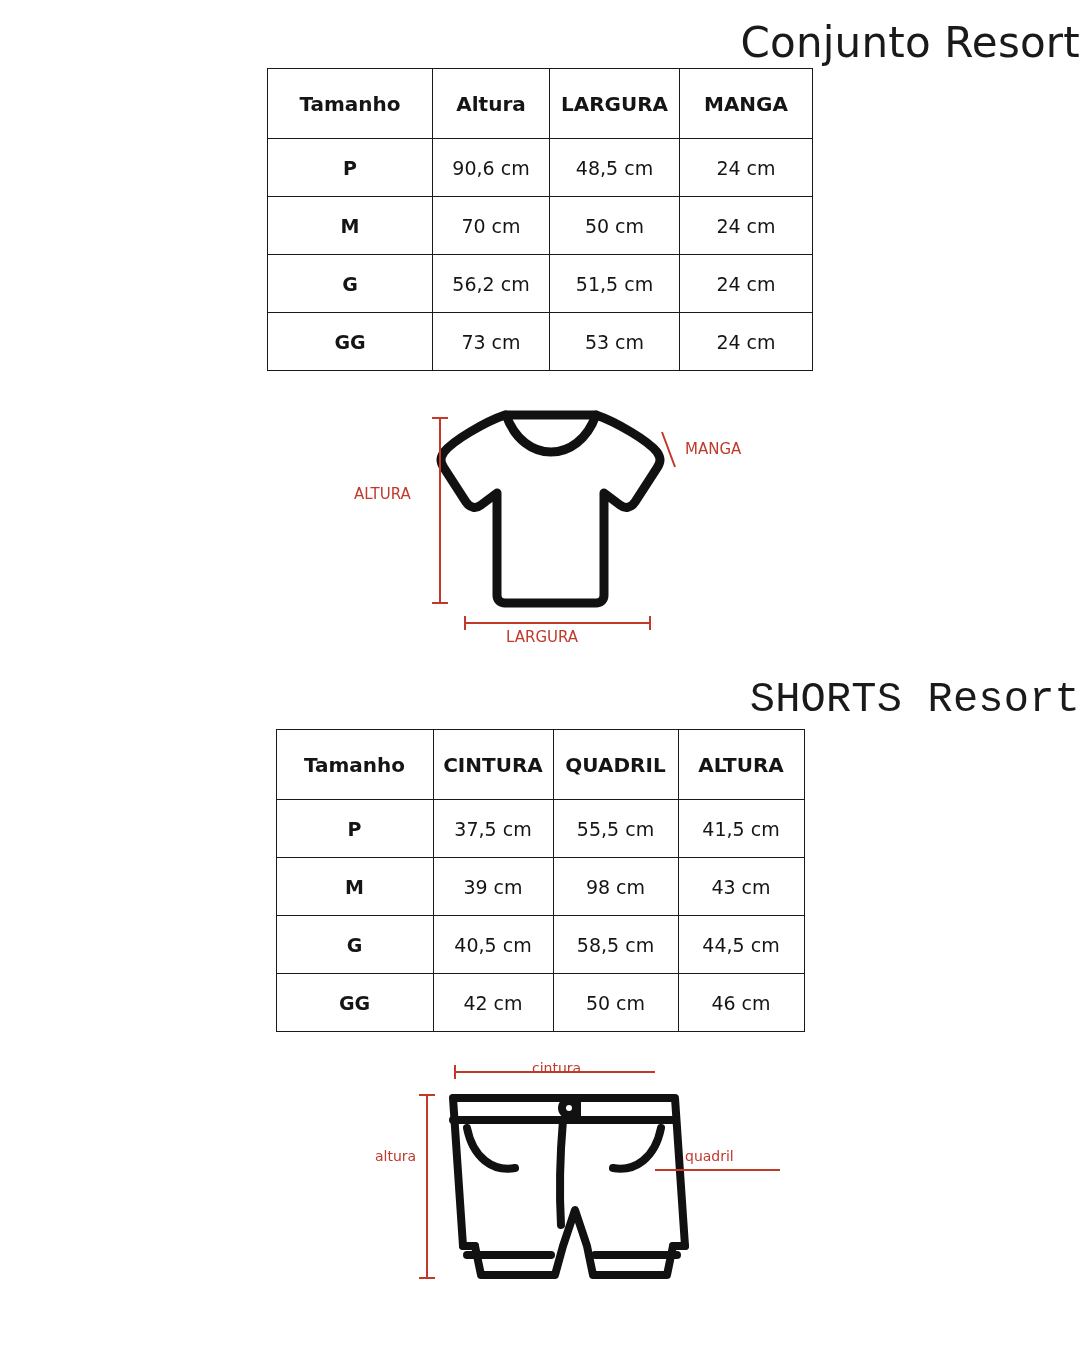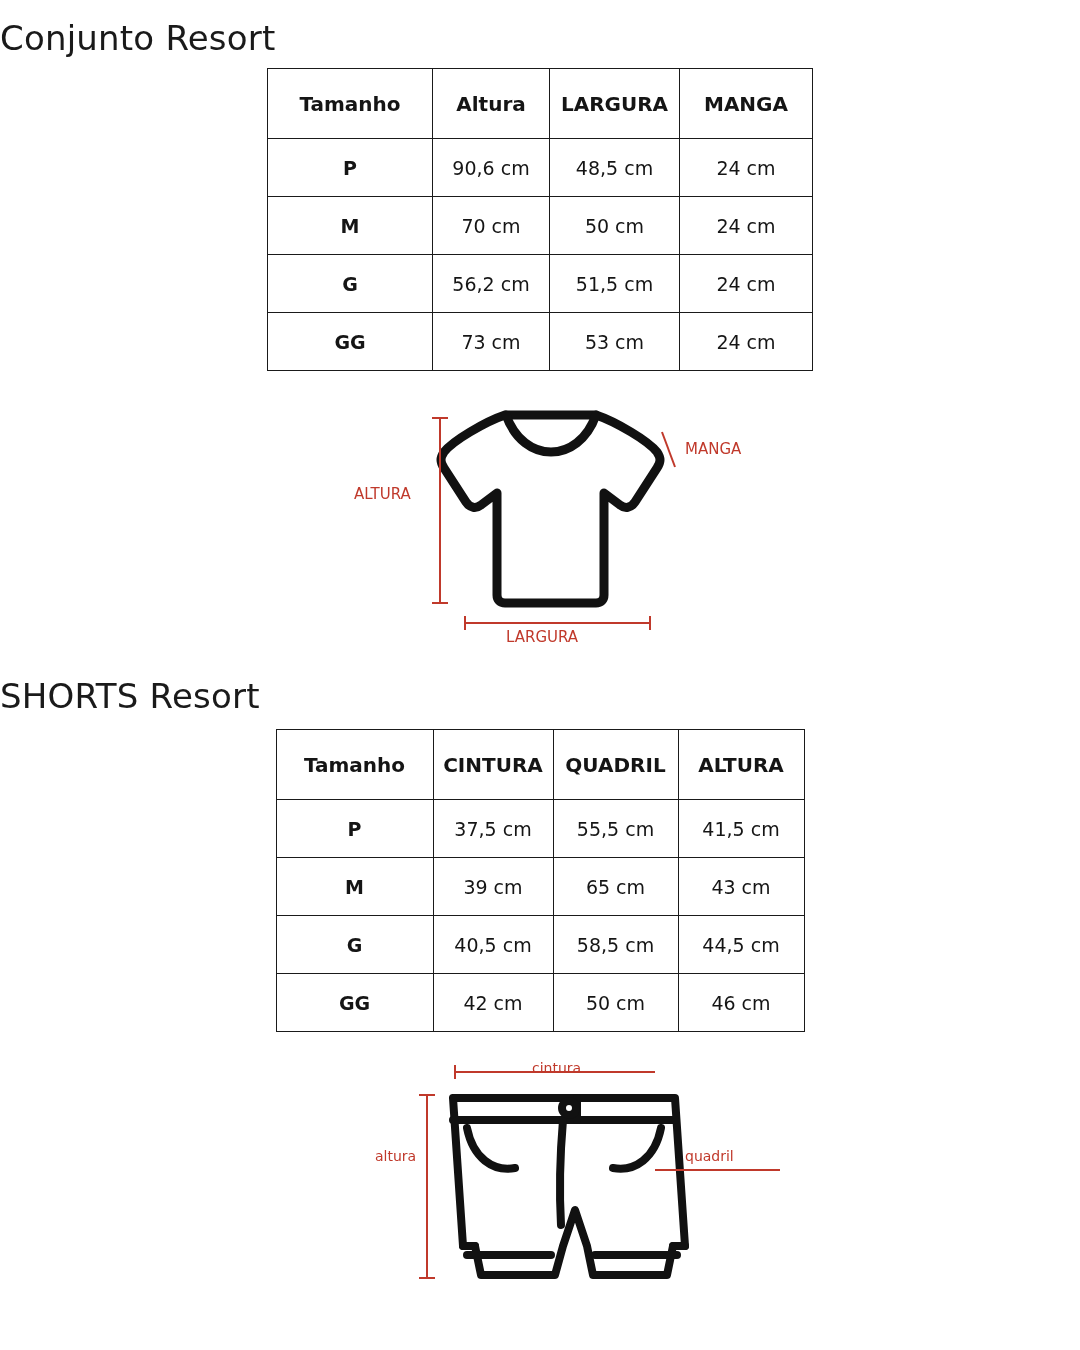--- a/index.html
+++ b/index.html
@@ -16,22 +16,22 @@
     overflow: hidden;
   }
 
   .page {
     width: 1080px;
     height: 1350px;
     position: relative;
   }
 
   .section-title {
-    text-align: left;
-    font-size: 34px;
+    text-align: right;
+    font-size: 42px;
     font-weight: 400;
     color: #1a1a1a;
     letter-spacing: 0.2px;
   }
 
   .table-wrap {
     display: flex;
     justify-content: center;
   }
 
@@ -187,21 +187,21 @@
       <g stroke="#c0392b" stroke-width="2">
         <line x1="322" y1="42" x2="335" y2="77"></line>
       </g>
     </svg>
 
     <div class="diag-label" style="left:14px; top:95px;">ALTURA</div>
     <div class="diag-label" style="left:166px; top:238px;">LARGURA</div>
     <div class="diag-label" style="left:345px; top:50px;">MANGA</div>
   </div>
 
-  <div style="position:absolute; left:0; top:676px; width:1080px;">
+  <div style="position:absolute; left:0; top:676px; width:1080px;font-family:Liberation Mono, monospace;">
     <div class="section-title">SHORTS Resort</div>
   </div>
 
   <div class="table-wrap" style="position:absolute; left:0; top:729px; width:1080px;">
     <table class="size-table tbl-shorts">
       <colgroup>
           <col class="c0">
           <col class="c1">
           <col class="c2">
           <col class="c3">
@@ -217,21 +217,21 @@
       <tbody>
         <tr>
           <td class="sz">P</td>
           <td>37,5 cm</td>
           <td>55,5 cm</td>
           <td>41,5 cm</td>
         </tr>
         <tr>
           <td class="sz">M</td>
           <td>39 cm</td>
-          <td>65 cm</td>
+          <td>98 cm</td>
           <td>43 cm</td>
         </tr>
         <tr>
           <td class="sz">G</td>
           <td>40,5 cm</td>
           <td>58,5 cm</td>
           <td>44,5 cm</td>
         </tr>
         <tr>
           <td class="sz">GG</td>

